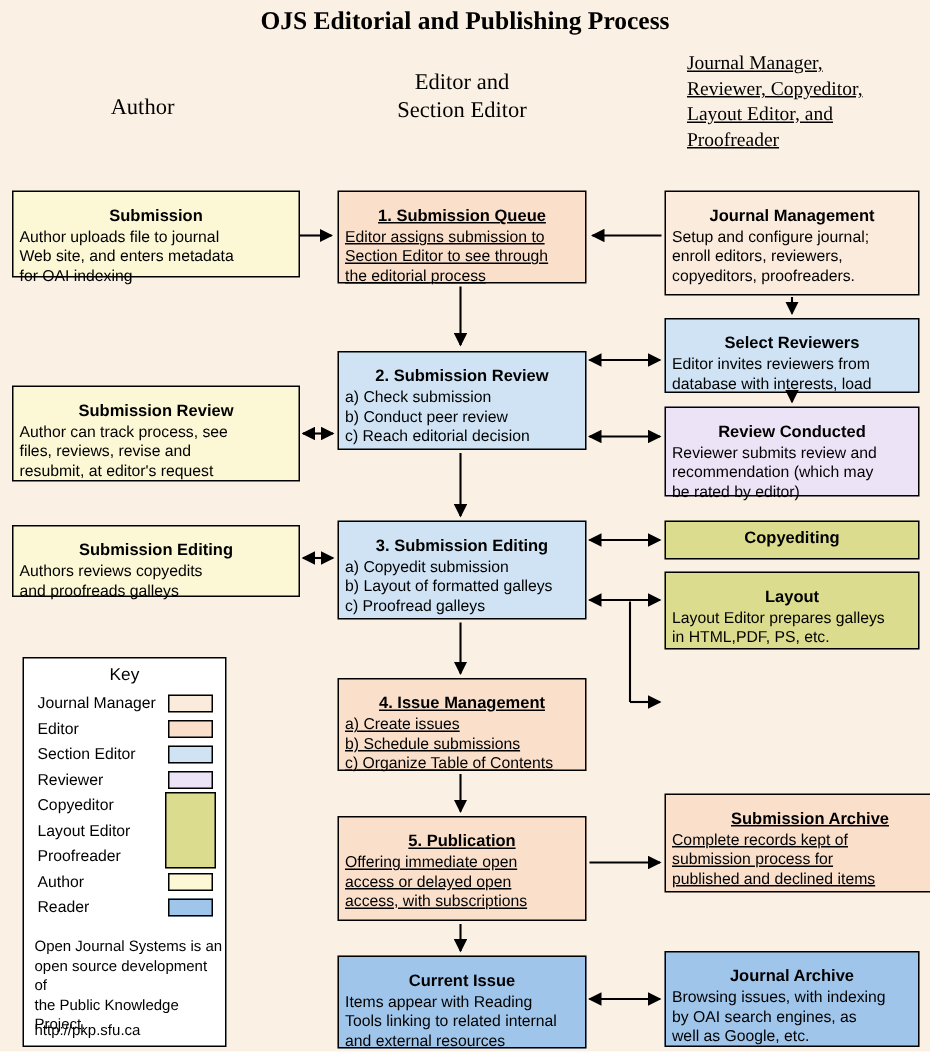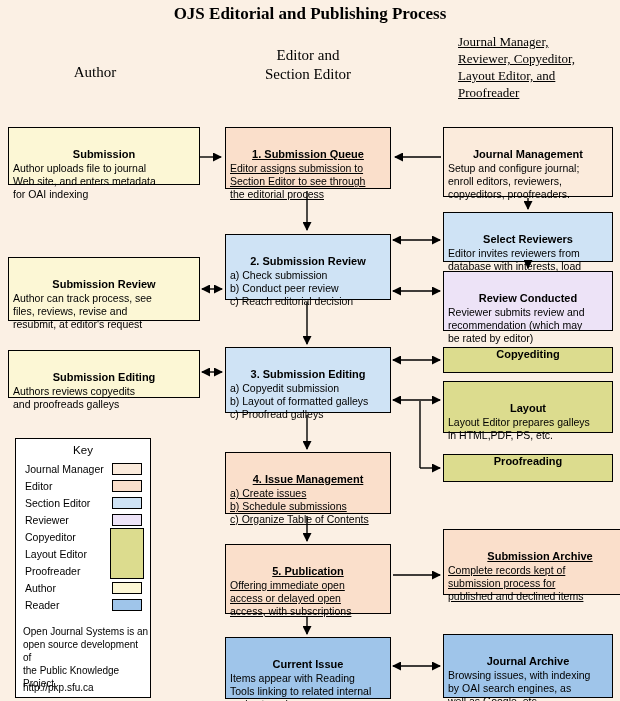--- a/index.html
+++ b/index.html
@@ -11,25 +11,25 @@
   .main-title{
     position:absolute;left:0;top:4px;width:620px;text-align:center;
     font-family:"Liberation Serif",serif;font-size:17px;font-weight:bold;
   }
   .hdr{position:absolute;font-family:"Liberation Serif",serif;white-space:pre-line;}
   .hdr-author{left:30px;top:64px;width:130px;text-align:center;font-size:15px;}
   .hdr-editor{left:225px;top:46px;width:166px;text-align:center;font-size:15px;line-height:1.25;}
   .hdr-staff{left:458px;top:34px;width:158px;text-align:left;font-size:13px;line-height:1.3;text-decoration:underline;}
   .box{
     position:absolute;border:1px solid #000;box-sizing:border-box;
-    padding:20px 4px;
+    padding:10px 4px;
   }
   .bt{font-size:11px;font-weight:bold;text-align:center;line-height:1.2;}
   .bb{font-size:10.5px;line-height:1.22;white-space:pre-line;margin-top:1px;}
-  .title-only{display:flex;justify-content:center;padding:0;}
+  .title-only{display:flex;align-items:center;justify-content:center;padding:0;}
   .c-author{background:#FCF7D5;}
   .c-editor{background:#FADFCB;text-decoration:underline;}
   .c-se{background:#CFE3F5;}
   .c-jm{background:#FBEBDC;}
   .c-rev{background:#EDE3F7;}
   .c-olive{background:#DCDC8E;}
   .c-reader{background:#9FC5EA;}
   .arrows{position:absolute;left:0;top:0;pointer-events:none;}
   .key{
     position:absolute;left:15px;top:438px;width:136px;height:260px;
@@ -129,23 +129,20 @@
 recommendation (which may
 be rated by editor)</div>
   </div>
   <div class="box c-olive title-only" style="left:443px;top:347px;width:170px;height:26px">
     <div class="bt">Copyediting</div>
   </div>
   <div class="box c-olive" style="left:443px;top:381px;width:170px;height:52px">
     <div class="bt">Layout</div>
     <div class="bb">Layout Editor prepares galleys
 in HTML,PDF, PS, etc.</div>
-  </div>
-  <div class="box c-olive title-only" style="left:443px;top:454px;width:170px;height:28px">
-    <div class="bt">Proofreading</div>
   </div>
   <div class="box c-editor" style="left:443px;top:529px;width:194px;height:66px">
     <div class="bt">Submission Archive</div>
     <div class="bb">Complete records kept of
 submission process for
 published and declined items</div>
   </div>
   <div class="box c-reader" style="left:443px;top:634px;width:170px;height:64px">
     <div class="bt">Journal Archive</div>
     <div class="bb">Browsing issues, with indexing

